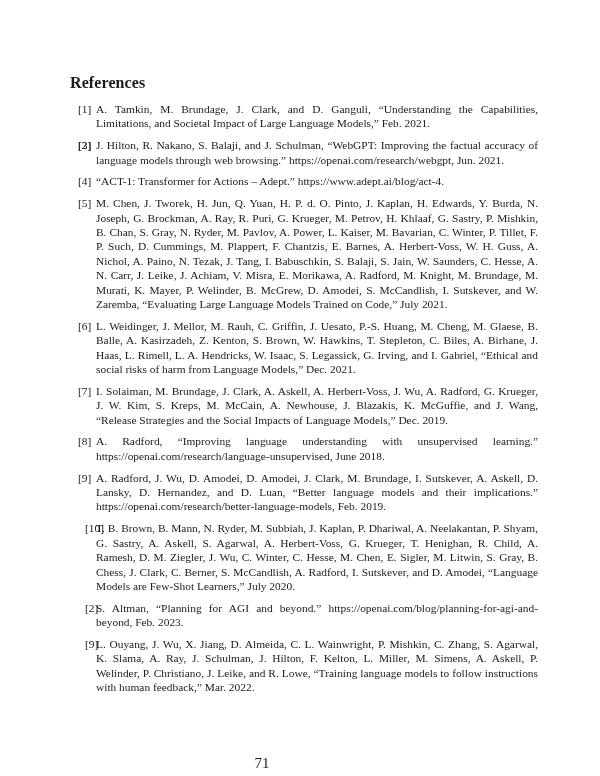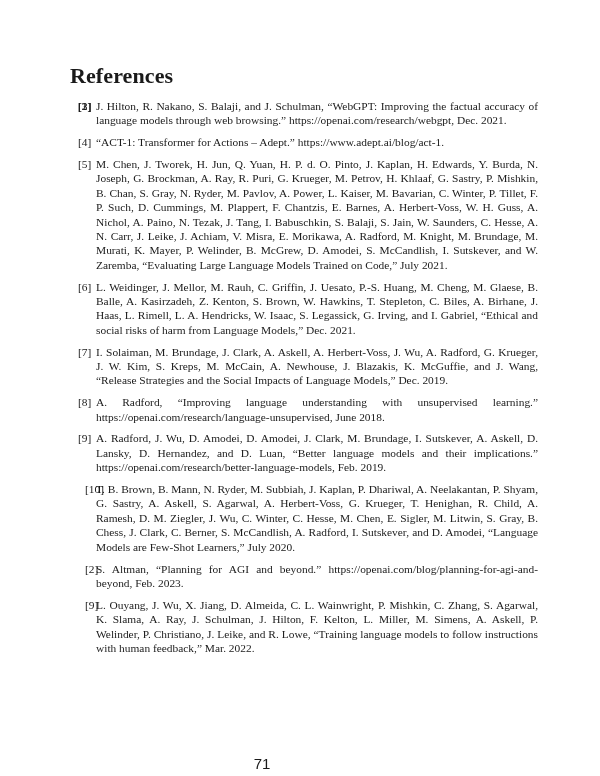--- a/index.html
+++ b/index.html
@@ -6,47 +6,47 @@
   body {
     width: 600px; height: 776px; position: relative; overflow: hidden;
     font-family: "DejaVu Serif", "Liberation Serif", serif;
     color: #1a1a1a;
   }
   .page {
     position: absolute; left: 70px; top: 62px; width: 468px;
   }
   .section-title {
     font-family: "Liberation Serif", serif;
-    font-weight: bold; font-size: 22px; margin: 1px 0 10px 0;
+    font-weight: bold; font-size: 16px; margin: 12px 0 10px 0;
     letter-spacing: 0.1px;
   }
   .ref-list { list-style: none; margin: 0; padding: 0; }
   .ref {
     position: relative; padding-left: 26px;
     font-family: "Liberation Serif", serif;
     font-size: 11.4px; line-height: 14.4px;
     text-align: justify; margin-bottom: 7.4px;
   }
   .ref-label { position: absolute; left: 8px; top: 0; }
   .ref-label.wide { left: 15px; }
   .page-number {
     position: absolute; top: 755px; left: 0; width: 524px; text-align: center;
-    font-family: Liberation Sans, sans-serif; font-size: 15px;
+    font-family: Liberation Serif, serif; font-size: 15px;
   }
 </style>
 </head>
 <body>
 
 <div class="page">
   <h2 class="section-title">References</h2>
   <ol class="ref-list">
-    <li class="ref"><span class="ref-label">[1]</span></li>
+    <li class="ref"><span class="ref-label">[1]</span><span>A. Tamkin, M. Brundage, J. Clark, and D. Ganguli, “Understanding the Capabilities, Limitations, and Societal Impact of Large Language Models,” Feb. 2021.</span></li>
     <li class="ref"><span class="ref-label">[2]</span></li>
-    <li class="ref"><span class="ref-label">[3]</span><span>J. Hilton, R. Nakano, S. Balaji, and J. Schulman, “WebGPT: Improving the factual accuracy of language models through web browsing.” https://openai.com/research/webgpt, Dec. 2021.</span></li>
-    <li class="ref"><span class="ref-label">[4]</span><span>“ACT-1: Transformer for Actions – Adept.” https://www.adept.ai/blog/act-1.</span></li>
+    <li class="ref"><span class="ref-label">[3]</span><span>J. Hilton, R. Nakano, S. Balaji, and J. Schulman, “WebGPT: Improving the factual accuracy of language models through web browsing.” https://openai.com/research/webgpt, Jun. 2021.</span></li>
+    <li class="ref"><span class="ref-label">[4]</span><span>“ACT-1: Transformer for Actions – Adept.” https://www.adept.ai/blog/act-4.</span></li>
     <li class="ref"><span class="ref-label">[5]</span><span>M. Chen, J. Tworek, H. Jun, Q. Yuan, H. P. d. O. Pinto, J. Kaplan, H. Edwards, Y. Burda, N. Joseph, G. Brockman, A. Ray, R. Puri, G. Krueger, M. Petrov, H. Khlaaf, G. Sastry, P. Mishkin, B. Chan, S. Gray, N. Ryder, M. Pavlov, A. Power, L. Kaiser, M. Bavarian, C. Winter, P. Tillet, F. P. Such, D. Cummings, M. Plappert, F. Chantzis, E. Barnes, A. Herbert-Voss, W. H. Guss, A. Nichol, A. Paino, N. Tezak, J. Tang, I. Babuschkin, S. Balaji, S. Jain, W. Saunders, C. Hesse, A. N. Carr, J. Leike, J. Achiam, V. Misra, E. Morikawa, A. Radford, M. Knight, M. Brundage, M. Murati, K. Mayer, P. Welinder, B. McGrew, D. Amodei, S. McCandlish, I. Sutskever, and W. Zaremba, “Evaluating Large Language Models Trained on Code,” July 2021.</span></li>
     <li class="ref"><span class="ref-label">[6]</span><span>L. Weidinger, J. Mellor, M. Rauh, C. Griffin, J. Uesato, P.-S. Huang, M. Cheng, M. Glaese, B. Balle, A. Kasirzadeh, Z. Kenton, S. Brown, W. Hawkins, T. Stepleton, C. Biles, A. Birhane, J. Haas, L. Rimell, L. A. Hendricks, W. Isaac, S. Legassick, G. Irving, and I. Gabriel, “Ethical and social risks of harm from Language Models,” Dec. 2021.</span></li>
     <li class="ref"><span class="ref-label">[7]</span><span>I. Solaiman, M. Brundage, J. Clark, A. Askell, A. Herbert-Voss, J. Wu, A. Radford, G. Krueger, J. W. Kim, S. Kreps, M. McCain, A. Newhouse, J. Blazakis, K. McGuffie, and J. Wang, “Release Strategies and the Social Impacts of Language Models,” Dec. 2019.</span></li>
     <li class="ref"><span class="ref-label">[8]</span><span>A. Radford, “Improving language understanding with unsupervised learning.” https://openai.com/research/language-unsupervised, June 2018.</span></li>
     <li class="ref"><span class="ref-label">[9]</span><span>A. Radford, J. Wu, D. Amodei, D. Amodei, J. Clark, M. Brundage, I. Sutskever, A. Askell, D. Lansky, D. Hernandez, and D. Luan, “Better language models and their implications.” https://openai.com/research/better-language-models, Feb. 2019.</span></li>
     <li class="ref"><span class="ref-label wide">[10]</span><span>T. B. Brown, B. Mann, N. Ryder, M. Subbiah, J. Kaplan, P. Dhariwal, A. Neelakantan, P. Shyam, G. Sastry, A. Askell, S. Agarwal, A. Herbert-Voss, G. Krueger, T. Henighan, R. Child, A. Ramesh, D. M. Ziegler, J. Wu, C. Winter, C. Hesse, M. Chen, E. Sigler, M. Litwin, S. Gray, B. Chess, J. Clark, C. Berner, S. McCandlish, A. Radford, I. Sutskever, and D. Amodei, “Language Models are Few-Shot Learners,” July 2020.</span></li>
     <li class="ref"><span class="ref-label wide">[2]</span><span>S. Altman, “Planning for AGI and beyond.” https://openai.com/blog/planning-for-agi-and-beyond, Feb. 2023.</span></li>
     <li class="ref"><span class="ref-label wide">[9]</span><span>L. Ouyang, J. Wu, X. Jiang, D. Almeida, C. L. Wainwright, P. Mishkin, C. Zhang, S. Agarwal, K. Slama, A. Ray, J. Schulman, J. Hilton, F. Kelton, L. Miller, M. Simens, A. Askell, P. Welinder, P. Christiano, J. Leike, and R. Lowe, “Training language models to follow instructions with human feedback,” Mar. 2022.</span></li>
   </ol>
 </div>

